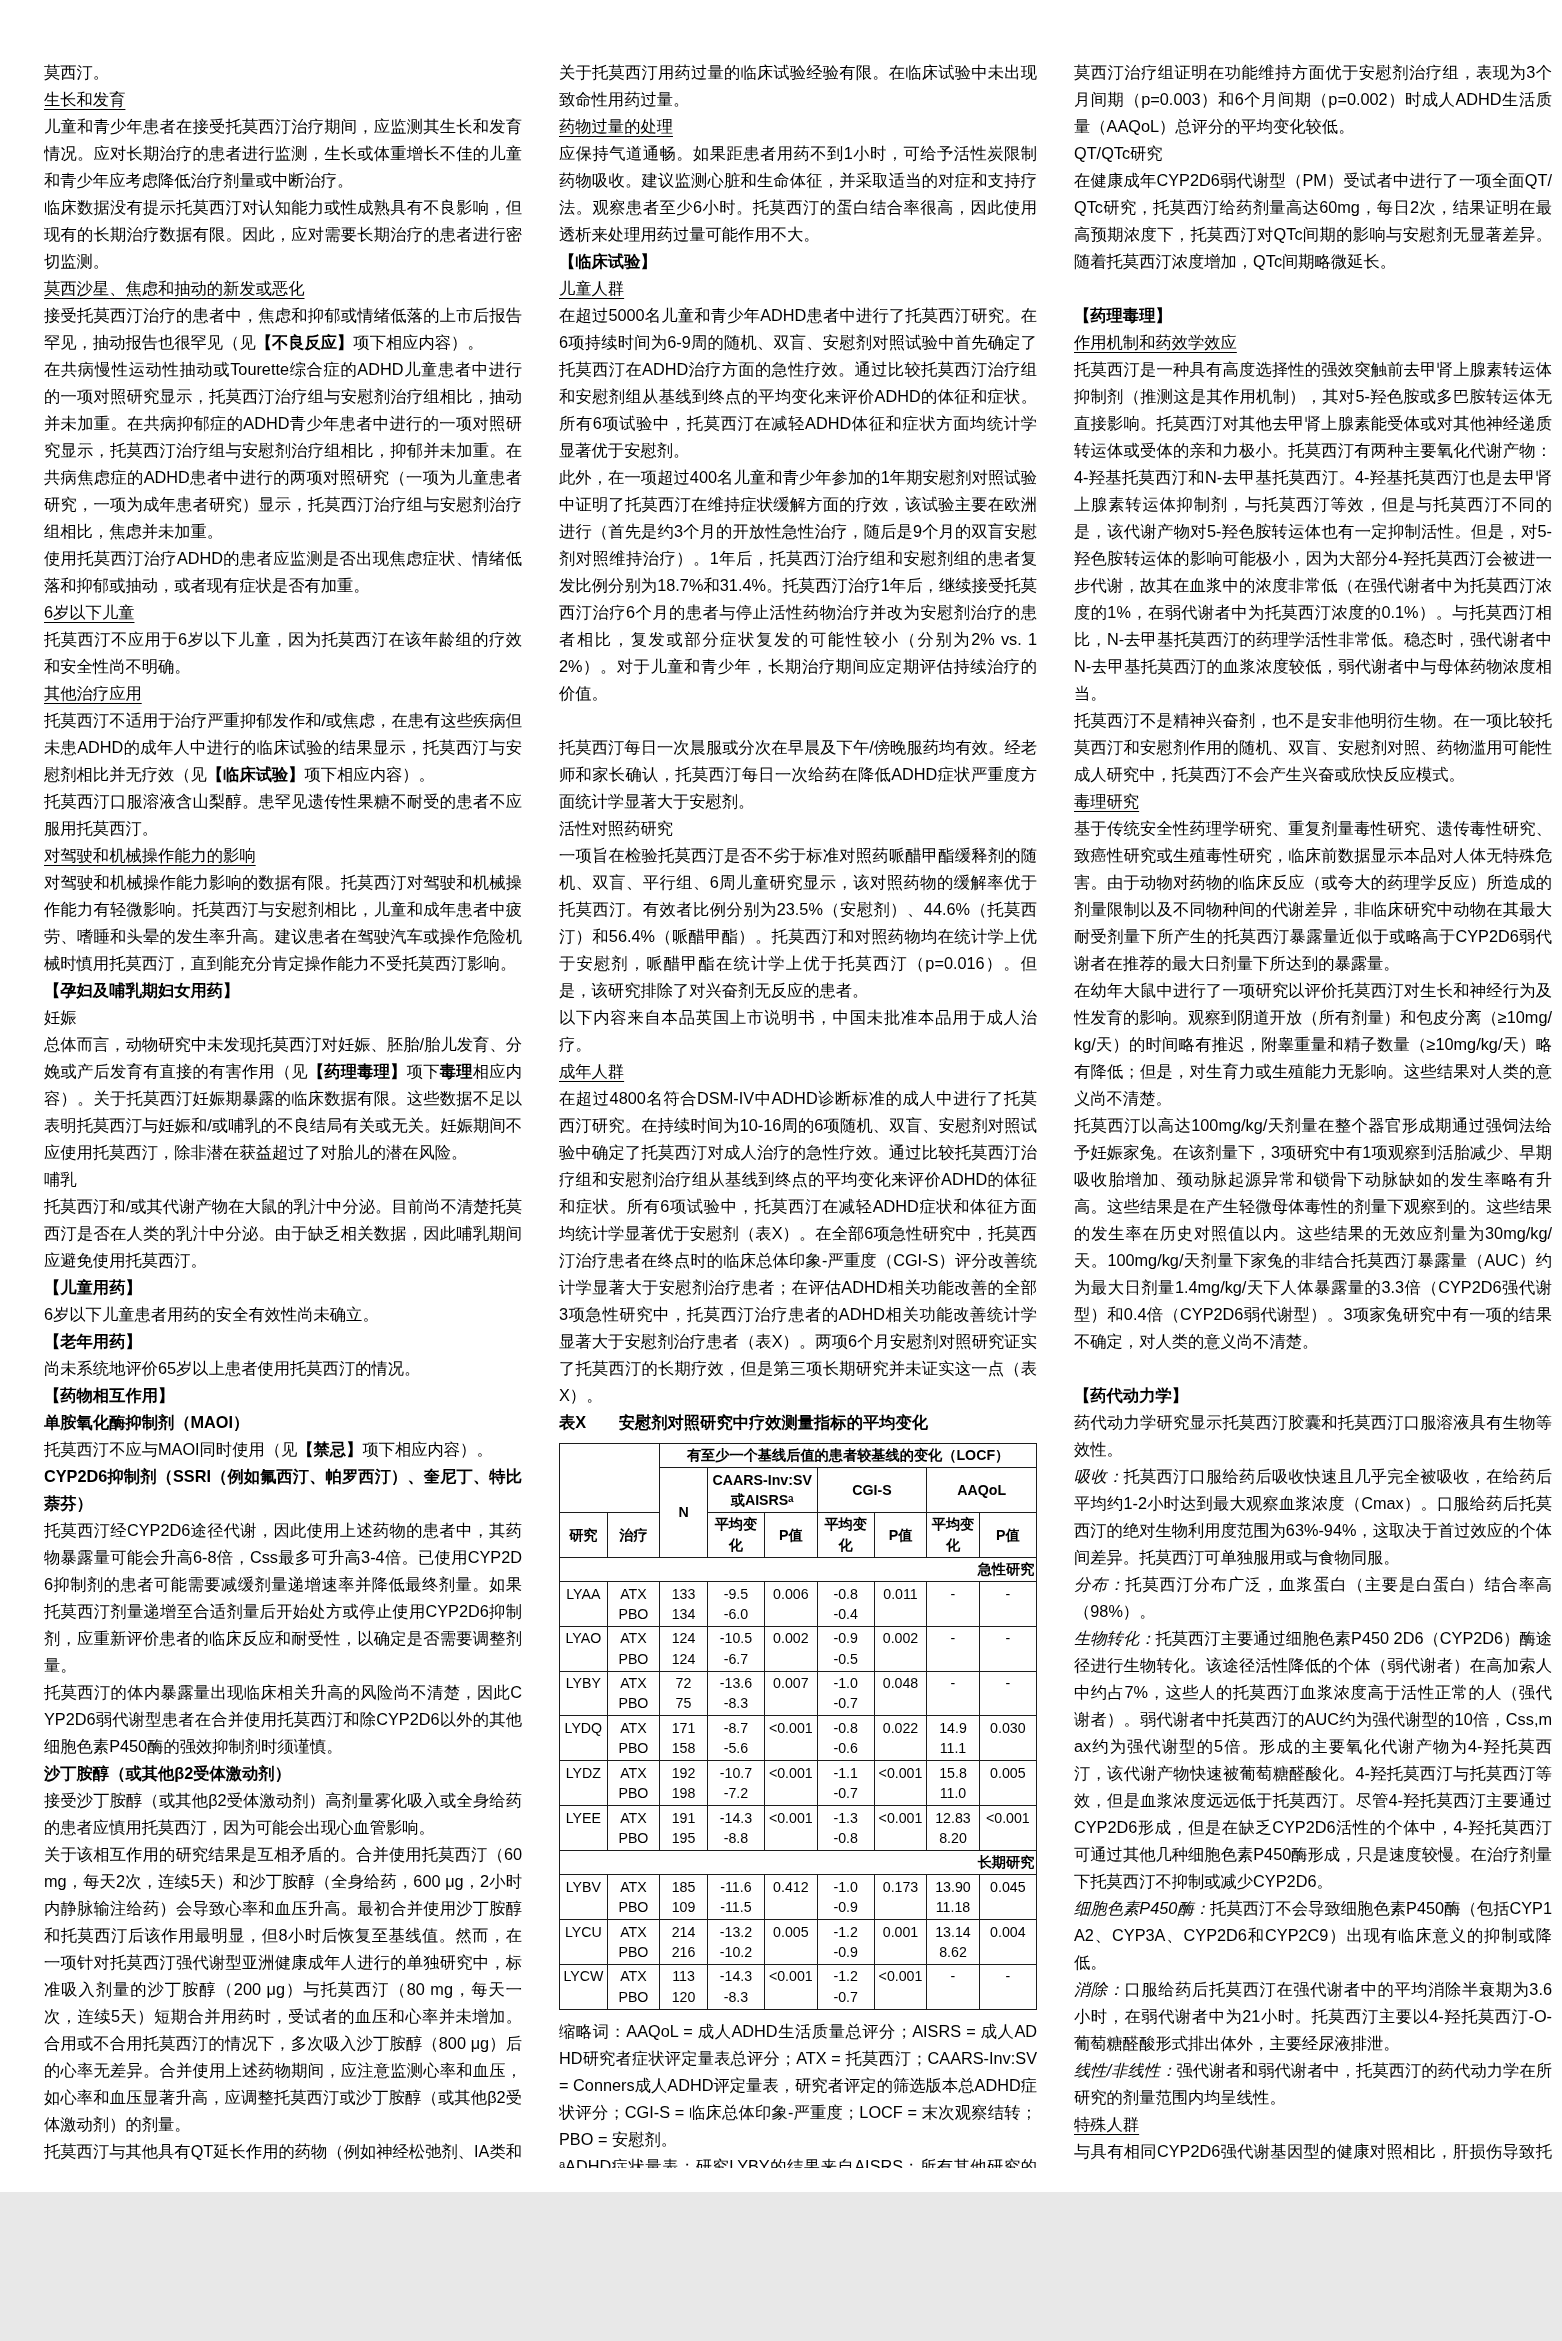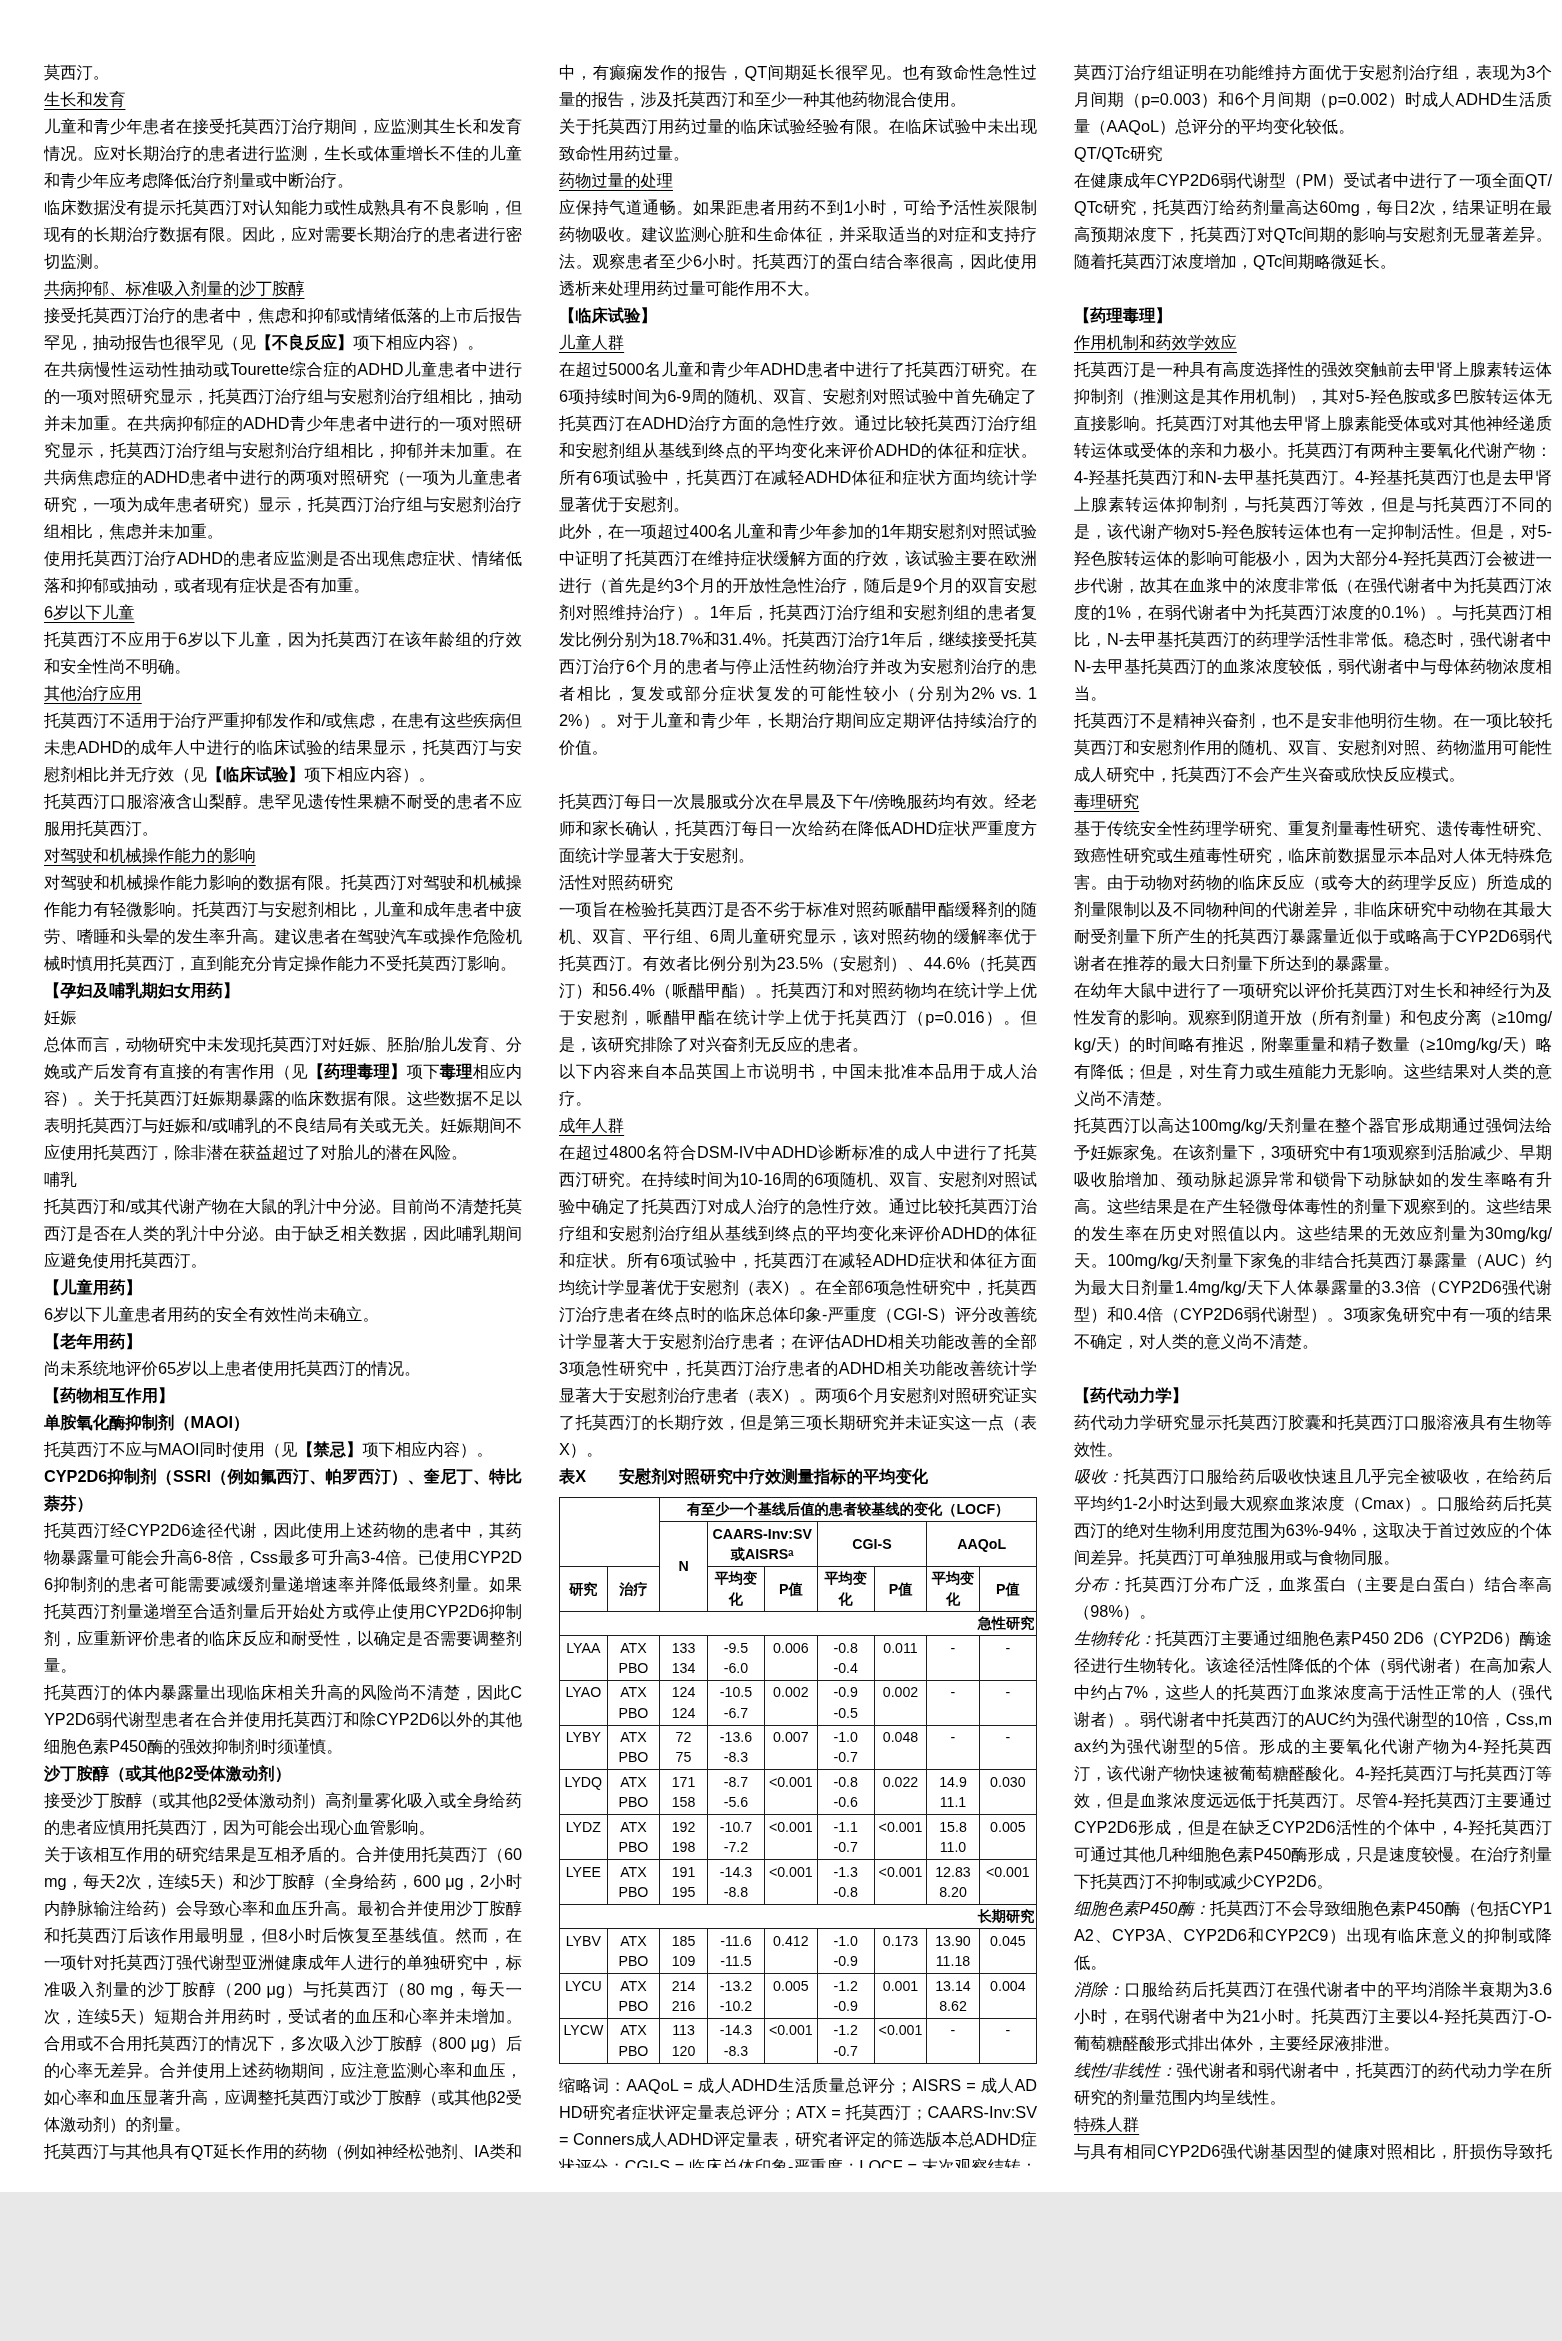--- a/index.html
+++ b/index.html
@@ -36,21 +36,21 @@
 </style>
 </head>
 <body>
 
 <div class="page">
   <div class="col">
       <p class="body">莫西汀。</p>
       <p class="hu">生长和发育</p>
       <p class="body">儿童和青少年患者在接受托莫西汀治疗期间，应监测其生长和发育情况。应对长期治疗的患者进行监测，生长或体重增长不佳的儿童和青少年应考虑降低治疗剂量或中断治疗。</p>
       <p class="body">临床数据没有提示托莫西汀对认知能力或性成熟具有不良影响，但现有的长期治疗数据有限。因此，应对需要长期治疗的患者进行密切监测。</p>
-      <p class="hu">共病抑郁、标准吸入剂量的沙丁胺醇</p>
+      <p class="hu">莫西沙星、焦虑和抽动的新发或恶化</p>
       <p class="body">接受托莫西汀治疗的患者中，焦虑和抑郁或情绪低落的上市后报告罕见，抽动报告也很罕见（见<strong>【不良反应】</strong>项下相应内容）。</p>
       <p class="body">在共病慢性运动性抽动或Tourette综合症的ADHD儿童患者中进行的一项对照研究显示，托莫西汀治疗组与安慰剂治疗组相比，抽动并未加重。在共病抑郁症的ADHD青少年患者中进行的一项对照研究显示，托莫西汀治疗组与安慰剂治疗组相比，抑郁并未加重。在共病焦虑症的ADHD患者中进行的两项对照研究（一项为儿童患者研究，一项为成年患者研究）显示，托莫西汀治疗组与安慰剂治疗组相比，焦虑并未加重。</p>
       <p class="body">使用托莫西汀治疗ADHD的患者应监测是否出现焦虑症状、情绪低落和抑郁或抽动，或者现有症状是否有加重。</p>
       <p class="hu">6岁以下儿童</p>
       <p class="body">托莫西汀不应用于6岁以下儿童，因为托莫西汀在该年龄组的疗效和安全性尚不明确。</p>
       <p class="hu">其他治疗应用</p>
       <p class="body">托莫西汀不适用于治疗严重抑郁发作和/或焦虑，在患有这些疾病但未患ADHD的成年人中进行的临床试验的结果显示，托莫西汀与安慰剂相比并无疗效（见<strong>【临床试验】</strong>项下相应内容）。</p>
       <p class="body">托莫西汀口服溶液含山梨醇。患罕见遗传性果糖不耐受的患者不应服用托莫西汀。</p>
       <p class="hu">对驾驶和机械操作能力的影响</p>
       <p class="body">对驾驶和机械操作能力影响的数据有限。托莫西汀对驾驶和机械操作能力有轻微影响。托莫西汀与安慰剂相比，儿童和成年患者中疲劳、嗜睡和头晕的发生率升高。建议患者在驾驶汽车或操作危险机械时慎用托莫西汀，直到能充分肯定操作能力不受托莫西汀影响。</p>
@@ -69,21 +69,20 @@
       <p class="hs">CYP2D6抑制剂（SSRI（例如氟西汀、帕罗西汀）、奎尼丁、特比萘芬）</p>
       <p class="body">托莫西汀经CYP2D6途径代谢，因此使用上述药物的患者中，其药物暴露量可能会升高6-8倍，Css最多可升高3-4倍。已使用CYP2D6抑制剂的患者可能需要减缓剂量递增速率并降低最终剂量。如果托莫西汀剂量递增至合适剂量后开始处方或停止使用CYP2D6抑制剂，应重新评价患者的临床反应和耐受性，以确定是否需要调整剂量。</p>
       <p class="body">托莫西汀的体内暴露量出现临床相关升高的风险尚不清楚，因此CYP2D6弱代谢型患者在合并使用托莫西汀和除CYP2D6以外的其他细胞色素P450酶的强效抑制剂时须谨慎。</p>
       <p class="hs">沙丁胺醇（或其他β2受体激动剂）</p>
       <p class="body">接受沙丁胺醇（或其他β2受体激动剂）高剂量雾化吸入或全身给药的患者应慎用托莫西汀，因为可能会出现心血管影响。</p>
       <p class="body">关于该相互作用的研究结果是互相矛盾的。合并使用托莫西汀（60 mg，每天2次，连续5天）和沙丁胺醇（全身给药，600 μg，2小时内静脉输注给药）会导致心率和血压升高。最初合并使用沙丁胺醇和托莫西汀后该作用最明显，但8小时后恢复至基线值。然而，在一项针对托莫西汀强代谢型亚洲健康成年人进行的单独研究中，标准吸入剂量的沙丁胺醇（200 μg）与托莫西汀（80 mg，每天一次，连续5天）短期合并用药时，受试者的血压和心率并未增加。合用或不合用托莫西汀的情况下，多次吸入沙丁胺醇（800 μg）后的心率无差异。合并使用上述药物期间，应注意监测心率和血压，如心率和血压显著升高，应调整托莫西汀或沙丁胺醇（或其他β2受体激动剂）的剂量。</p>
       <p class="body">托莫西汀与其他具有QT延长作用的药物（例如神经松弛剂、IA类和III类抗心律失常药、莫西沙星、红霉素、美沙酮、甲氟喹、三环类抗抑郁药、锂或西沙比利）、导致电解质紊乱的药物（例如噻嗪类利尿剂）和抑制CYP2D6的药物同时给药，可能会导致QT间期延长风险增加。</p>
       <p class="body">接受托莫西汀治疗时，有癫痫发作的潜在风险。与已知可降低癫痫发作阈值的药物（例如三环类抗抑郁药或SSRI、神经松弛剂、吩噻嗪类或丁酰苯、甲氟喹、氯喹、安非他酮或曲马朵）合并使用时须谨慎（见项下相应内容）。另外，建议在停用苯二氮卓类药物合并治疗时须谨慎，因为可能导致撤药性癫痫发作。</p>
     </div>
   <div class="col">
-      <p class="body">中，有癫痫发作的报告，QT间期延长很罕见。也有致命性急性过量的报告，涉及托莫西汀和至少一种其他药物混合使用。</p>
       <p class="body">关于托莫西汀用药过量的临床试验经验有限。在临床试验中未出现致命性用药过量。</p>
       <p class="hu">药物过量的处理</p>
       <p class="body">应保持气道通畅。如果距患者用药不到1小时，可给予活性炭限制药物吸收。建议监测心脏和生命体征，并采取适当的对症和支持疗法。观察患者至少6小时。托莫西汀的蛋白结合率很高，因此使用透析来处理用药过量可能作用不大。</p>
       <p class="hb">【临床试验】</p>
       <p class="hu">儿童人群</p>
       <p class="body">在超过5000名儿童和青少年ADHD患者中进行了托莫西汀研究。在6项持续时间为6-9周的随机、双盲、安慰剂对照试验中首先确定了托莫西汀在ADHD治疗方面的急性疗效。通过比较托莫西汀治疗组和安慰剂组从基线到终点的平均变化来评价ADHD的体征和症状。所有6项试验中，托莫西汀在减轻ADHD体征和症状方面均统计学显著优于安慰剂。</p>
       <p class="body">此外，在一项超过400名儿童和青少年参加的1年期安慰剂对照试验中证明了托莫西汀在维持症状缓解方面的疗效，该试验主要在欧洲进行（首先是约3个月的开放性急性治疗，随后是9个月的双盲安慰剂对照维持治疗）。1年后，托莫西汀治疗组和安慰剂组的患者复发比例分别为18.7%和31.4%。托莫西汀治疗1年后，继续接受托莫西汀治疗6个月的患者与停止活性药物治疗并改为安慰剂治疗的患者相比，复发或部分症状复发的可能性较小（分别为2% vs. 12%）。对于儿童和青少年，长期治疗期间应定期评估持续治疗的价值。</p>
       <div class="gap"></div>
       <p class="body">托莫西汀每日一次晨服或分次在早晨及下午/傍晚服药均有效。经老师和家长确认，托莫西汀每日一次给药在降低ADHD症状严重度方面统计学显著大于安慰剂。</p>
       <p class="hi">活性对照药研究</p>

